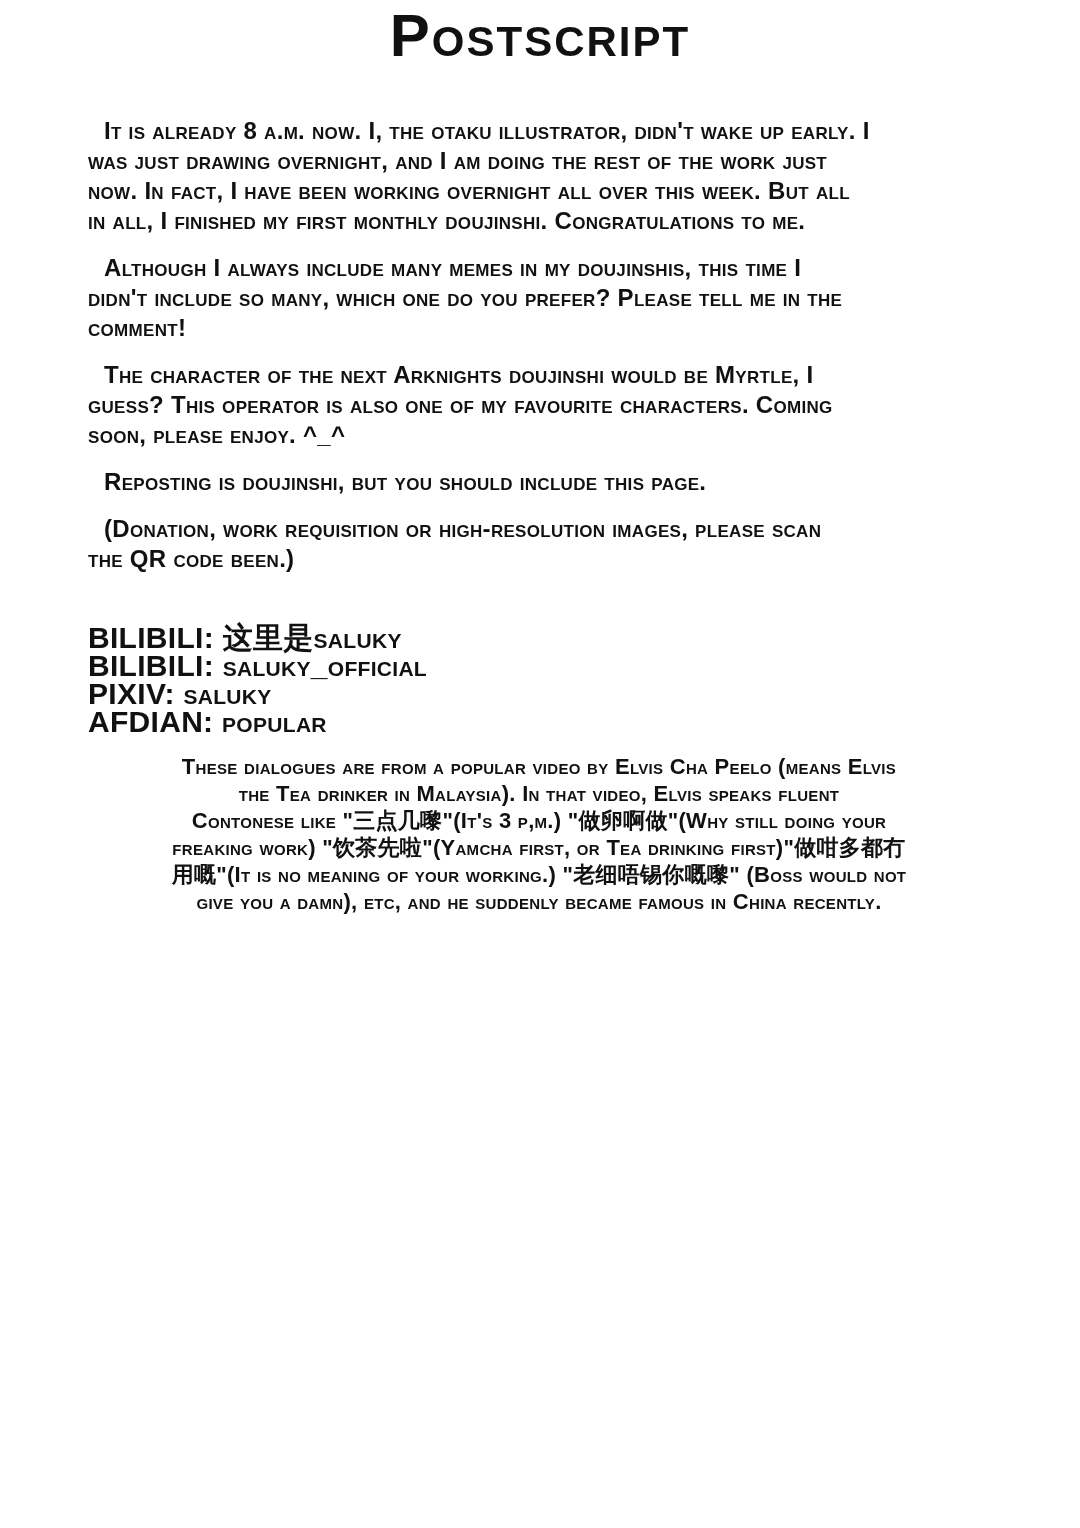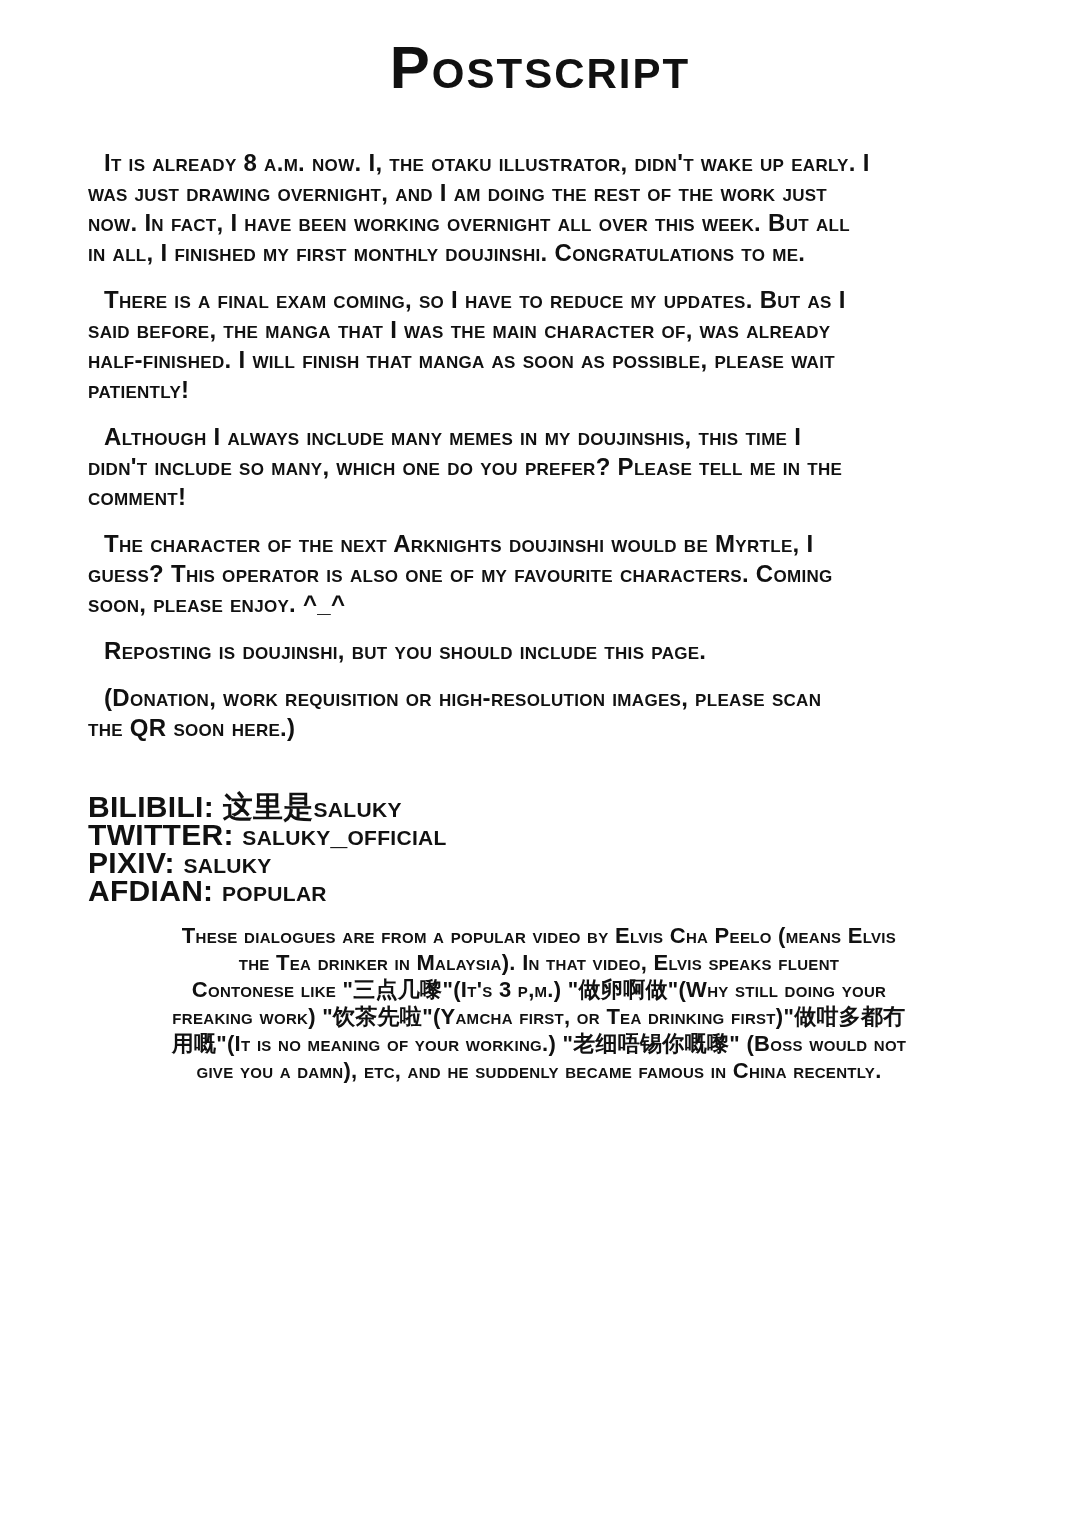--- a/index.html
+++ b/index.html
@@ -11,21 +11,20 @@
     position: relative;
     width: 1080px;
     height: 1528px;
     background: #ffffff;
     color: #111111;
     font-family: "Liberation Sans", sans-serif;
     overflow: hidden;
   }
   .page-title {
     margin: 0;
-    padding-top: 32px;
     font-size: 60px;
     line-height: 72px;
     font-weight: 700;
     font-variant: small-caps;
     text-align: center;
     letter-spacing: 2px;
   }
   .content {
     margin: 0 90px 0 88px;
   }
@@ -78,41 +77,37 @@
 
   <h1 class="page-title">Postscript</h1>
 
   <div class="content">
 
     <p class="para first">It is already 8 a.m. now. I, the otaku illustrator, didn't wake up early. I
 was just drawing overnight, and I am doing the rest of the work just
 now. In fact, I have been working overnight all over this week. But all
 in all, I finished my first monthly doujinshi. Congratulations to me.</p>
 
-    <p class="para">There is a final exam coming, so I have to reduce my updates. But as I
-said before, the manga that I was the main character of, was already
-half-finished. I will finish that manga as soon as possible, please wait
-patiently!</p>
 
     <p class="para">Although I always include many memes in my doujinshis, this time I
 didn't include so many, which one do you prefer? Please tell me in the
 comment!</p>
 
     <p class="para">The character of the next Arknights doujinshi would be Myrtle, I
 guess? This operator is also one of my favourite characters. Coming
 soon, please enjoy. ^_^</p>
 
     <p class="para">Reposting is doujinshi, but you should include this page.</p>
 
     <p class="para">(Donation, work requisition or high-resolution images, please scan
-the QR soon here.)</p>
+the QR code been.)</p>
 
     <div class="links">
       <div class="social-link">BILIBILI: 这里是saluky</div>
-      <div class="social-link">TWITTER: saluky_official</div>
+      <div class="social-link">BILIBILI: saluky_official</div>
       <div class="social-link">PIXIV: saluky</div>
       <div class="social-link">AFDIAN: popular</div>
     </div>
 
 
     <div class="footnote-body">These dialogues are from a popular video by Elvis Cha Peelo (means Elvis
 the Tea drinker in Malaysia). In that video, Elvis speaks fluent
 Contonese like "三点几嚟"(It's 3 p,m.) "做卵啊做"(Why still doing your
 freaking work) "饮茶先啦"(Yamcha first, or Tea drinking first)"做咁多都冇
 用嘅"(It is no meaning of your working.) "老细唔锡你嘅嚟" (Boss would not

